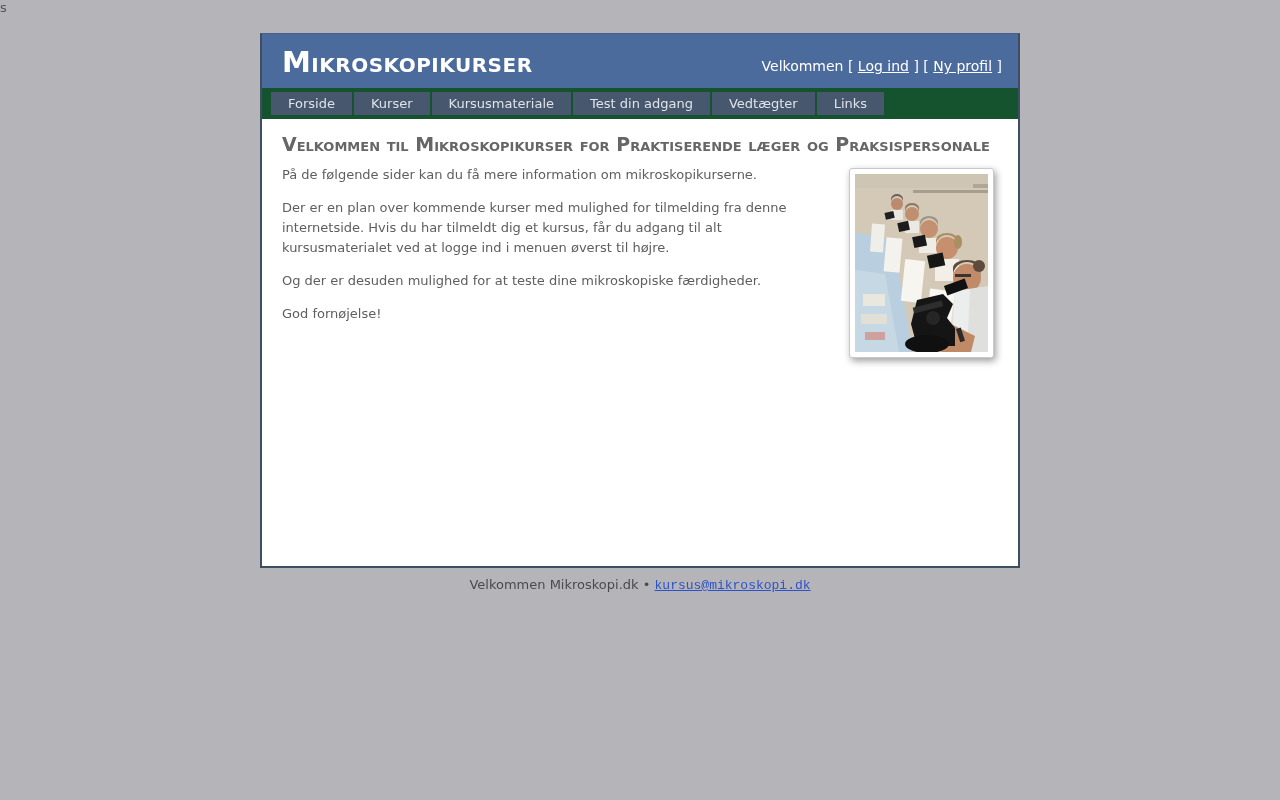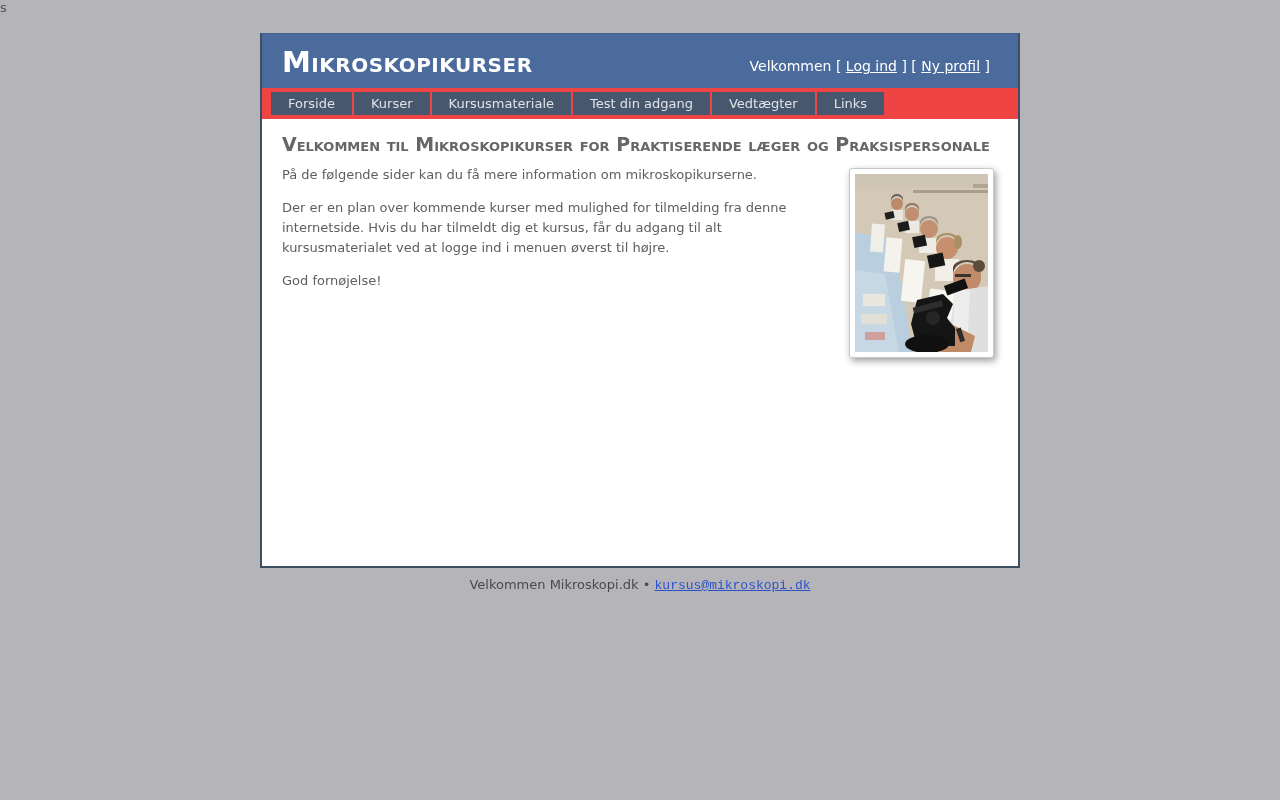--- a/index.html
+++ b/index.html
@@ -17,21 +17,21 @@
   .site-container {
     width: 760px;
     margin: 33px auto 0 auto;
     border: 2px solid #3d4d64;
     border-top: 1px solid #46618c;
   }
   
   .site-header {
     background: #4c6b9d;
     height: 54px;
-    padding: 0 28px 0 20px;
+    padding: 0 16px 0 20px;
     display: flex;
     justify-content: space-between;
     align-items: flex-start;
   }
   .site-title {
     color: #ffffff;
     font-variant: small-caps;
     font-weight: bold;
     font-size: 29px;
     line-height: 29px;
@@ -43,21 +43,21 @@
     font-size: 14px;
     margin-top: 24px;
     white-space: nowrap;
   }
   .welcome-box a {
     color: #ffffff;
     text-decoration: underline;
   }
   
   .main-nav {
-    background: #ef4444;
+    background: #14532d;
     height: 31px;
     display: flex;
     align-items: center;
     padding-left: 9px;
   }
   .nav-item {
     background: #47576d;
     color: #dfe3e9;
     font-size: 13px;
     height: 23px;
@@ -196,20 +196,21 @@
         <rect x="90" y="108" width="22" height="10" fill="#111111" transform="rotate(-20 101 113)"></rect>
         <path d="M62 126 l26 -6 10 10 -6 14 8 10 0 18 -38 0 -6 -22 z" fill="#151515"></path>
         <ellipse cx="72" cy="170" rx="22" ry="9" fill="#101010"></ellipse>
         <rect x="58" y="130" width="30" height="6" fill="#2e2e2e" transform="rotate(-14 73 133)"></rect>
         <circle cx="78" cy="144" r="7" fill="#262626"></circle>
       </svg>
     </div>
 
     <p>På de følgende sider kan du få mere information om mikroskopikurserne.</p>
     <p>Der er en plan over kommende kurser med mulighed for tilmelding fra denne internetside. Hvis du har tilmeldt dig et kursus, får du adgang til alt kursusmaterialet ved at logge ind i menuen øverst til højre.</p>
+    <p>Og der er desuden mulighed for at teste dine mikroskopiske færdigheder.</p>
     <p>God fornøjelse!</p>
   </div>
 
 </div>
 
 <div class="site-footer">
   <span>Velkommen Mikroskopi.dk</span>
   <span>•</span>
   <a href="#">kursus@mikroskopi.dk</a>
 </div>

